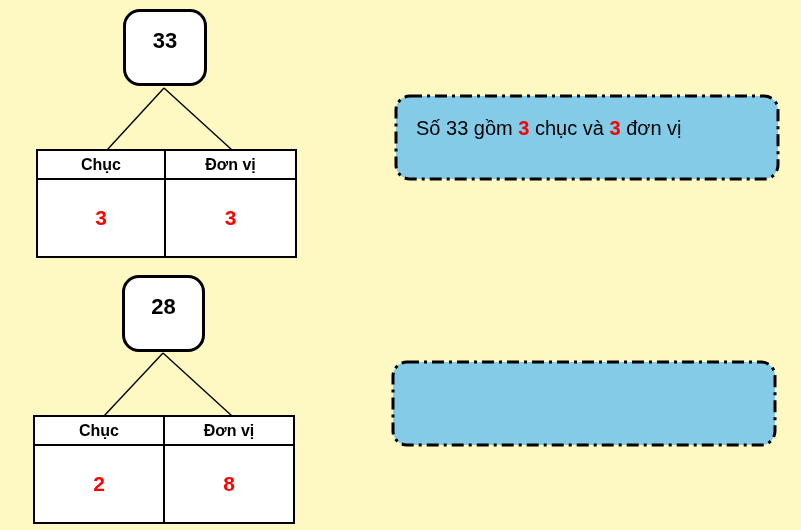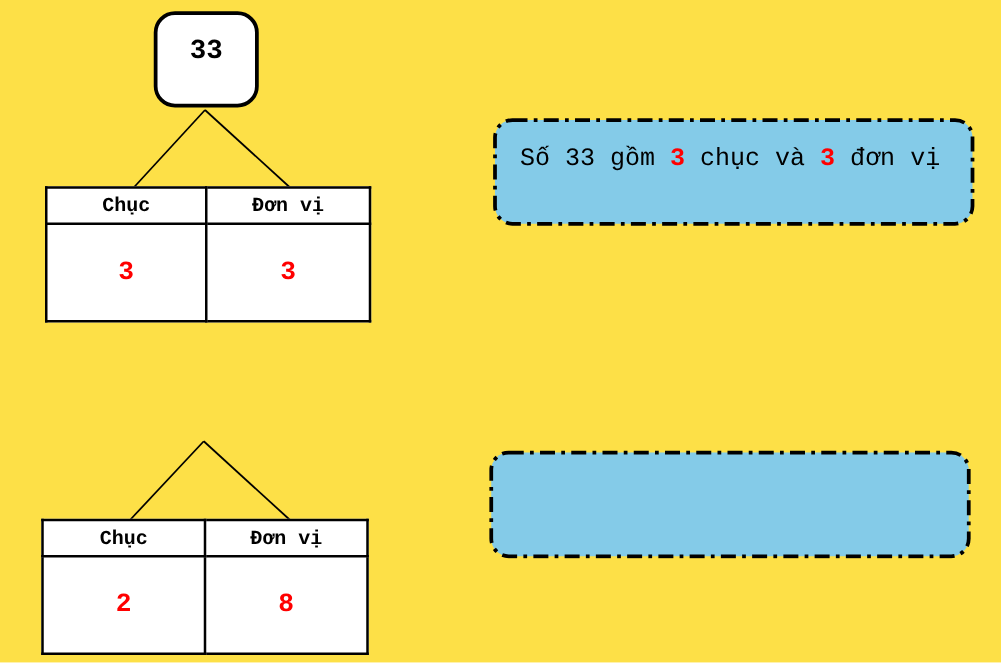--- a/index.html
+++ b/index.html
@@ -1,21 +1,21 @@
 <!DOCTYPE html>
 <html style="--callout-fill: #84cbe8; --value-red: #ff0000;"><head>
 <meta charset="utf-8">
 <style>
   html, body { margin: 0; padding: 0; background: #ffffff; }
   .canvas {
     position: relative;
     width: 801px;
     height: 530px;
-    background: #fde047;
-    font-family: Liberation Mono, monospace;
+    background: #fef9c3;
+    font-family: Liberation Sans, sans-serif;
     overflow: hidden;
   }
   .connectors {
     position: absolute;
     left: 0; top: 0;
     width: 801px; height: 530px;
     z-index: 1;
   }
   .connectors line {
     stroke: #000000;
@@ -132,20 +132,23 @@
   </tbody>
     </table>
 
   <div class="callout callout-1">
     <svg class="callout-bg" viewBox="0 0 386 87" preserveAspectRatio="none">
       <rect class="callout-rect" x="2" y="2" width="382" height="83" rx="14" ry="14"></rect>
     </svg>
     <div class="callout-text"><span>Số 33 gồm </span><span class="red">3</span><span> chục và </span><span class="red">3</span><span> đơn vị</span></div>
   </div>
 
+  <div class="numbox numbox-2">
+    <span>28</span>
+  </div>
 
   <table class="pv-table pv-table-2">
     <colgroup>
         <col style="width:130px">
         <col style="width:130px">
       </colgroup>
     <tbody>
         <tr>
       <th>Chục</th>
       <th>Đơn vị</th>

